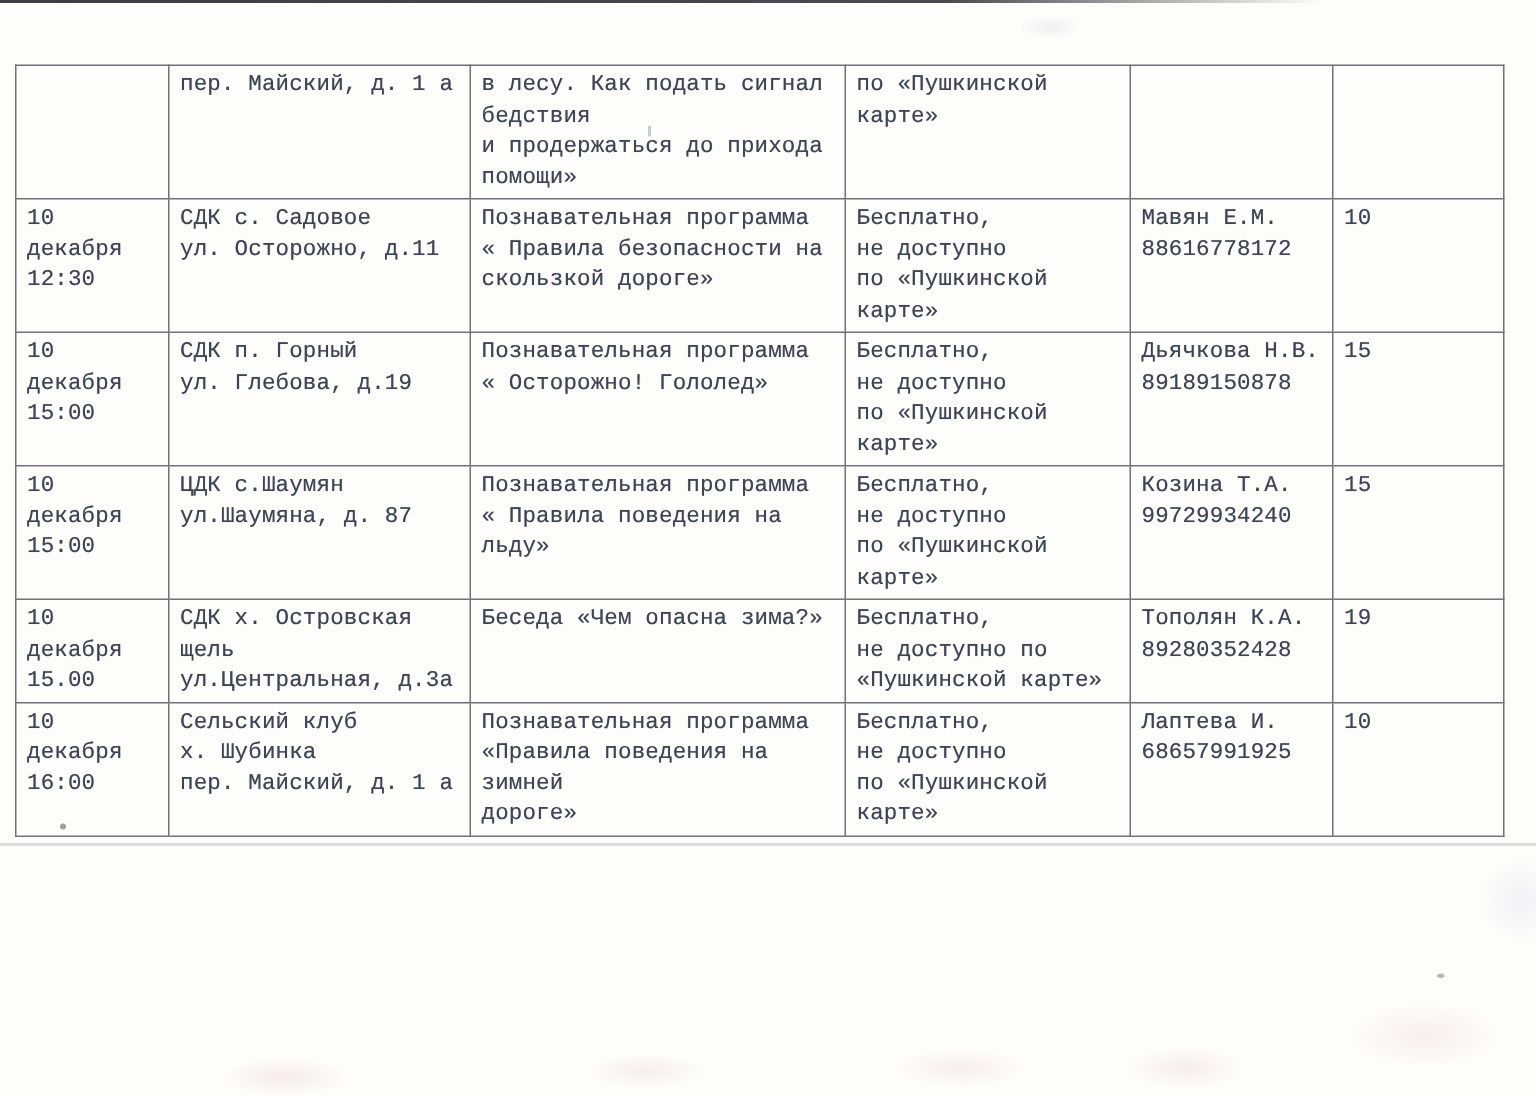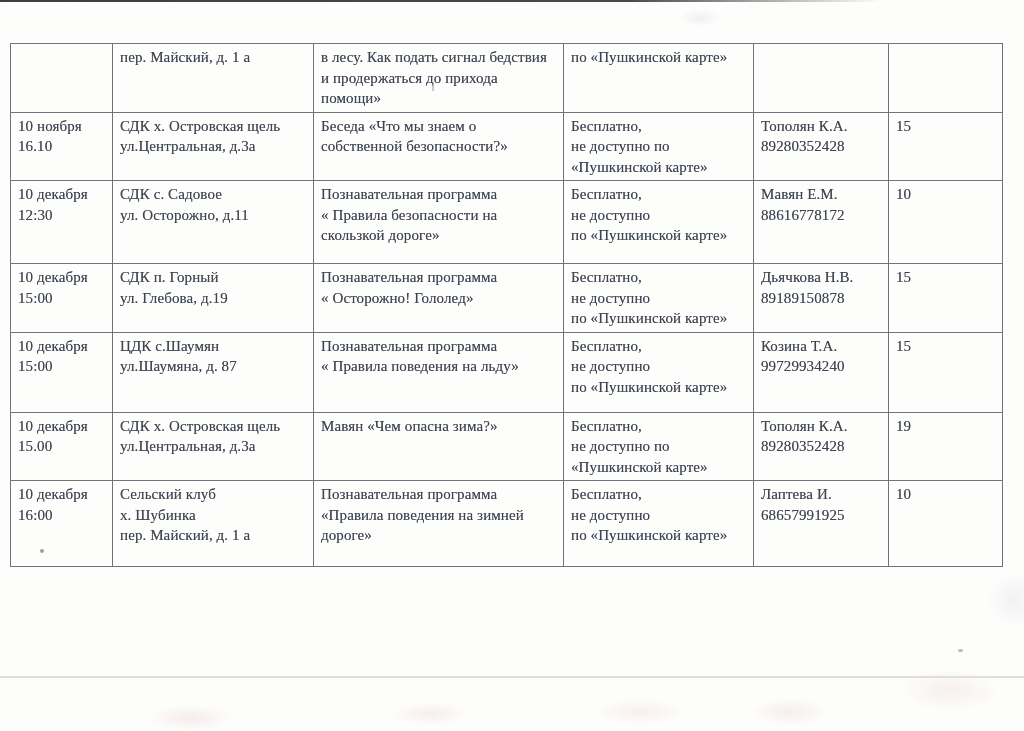--- a/index.html
+++ b/index.html
@@ -7,22 +7,23 @@
     padding: 0;
     width: 1024px;
     height: 731px;
     overflow: hidden;
     background: #fdfdfc;
     font-family: "Liberation Serif", serif;
   }
   .page {
     position: relative;
     width: 1024px;
-    height: 678px;
+    height: 564px;
     background: #fdfdfc;
+    font-family: Liberation Mono, monospace;
   }
   
   .top-edge-line {
     position: absolute;
     left: 0; top: 0;
     width: 900px; height: 2px;
     background: linear-gradient(to right, #3e3e42 0%, #4a4a4e 70%, rgba(90,90,94,0) 98%);
   }
   .bottom-edge-line {
     position: absolute;
@@ -115,34 +116,20 @@
       <tr class="r1">
         <td></td>
         <td>пер. Майский, д. 1 а</td>
         <td>в лесу. Как подать сигнал бедствия
 и продержаться до прихода
 помощи»</td>
         <td>по «Пушкинской карте»</td>
         <td></td>
         <td></td>
       </tr>
-      <tr class="r2">
-        <td>10 ноября
-16.10</td>
-        <td>СДК х. Островская щель
-ул.Центральная, д.3а</td>
-        <td>Беседа «Что мы знаем о
-собственной безопасности?»</td>
-        <td>Бесплатно,
-не доступно  по
-«Пушкинской карте»</td>
-        <td>Тополян К.А.
-89280352428</td>
-        <td>15</td>
-      </tr>
       <tr class="r3">
         <td>10  декабря
 12:30</td>
         <td class="pad-top">СДК с. Садовое
 ул. Осторожно, д.11</td>
         <td>Познавательная программа
 « Правила безопасности на
 скользкой дороге»</td>
         <td>Бесплатно,
 не доступно
@@ -177,21 +164,21 @@
 по «Пушкинской карте»</td>
         <td>Козина Т.А.
 99729934240</td>
         <td>15</td>
       </tr>
       <tr class="r6">
         <td>10 декабря
 15.00</td>
         <td>СДК х. Островская щель
 ул.Центральная, д.3а</td>
-        <td>Мавян «Чем опасна зима?»</td>
+        <td>Беседа «Чем опасна зима?»</td>
         <td>Бесплатно,
 не доступно  по
 «Пушкинской карте»</td>
         <td>Тополян К.А.
 89280352428</td>
         <td>19</td>
       </tr>
       <tr class="r7">
         <td>10 декабря
 16:00</td>

